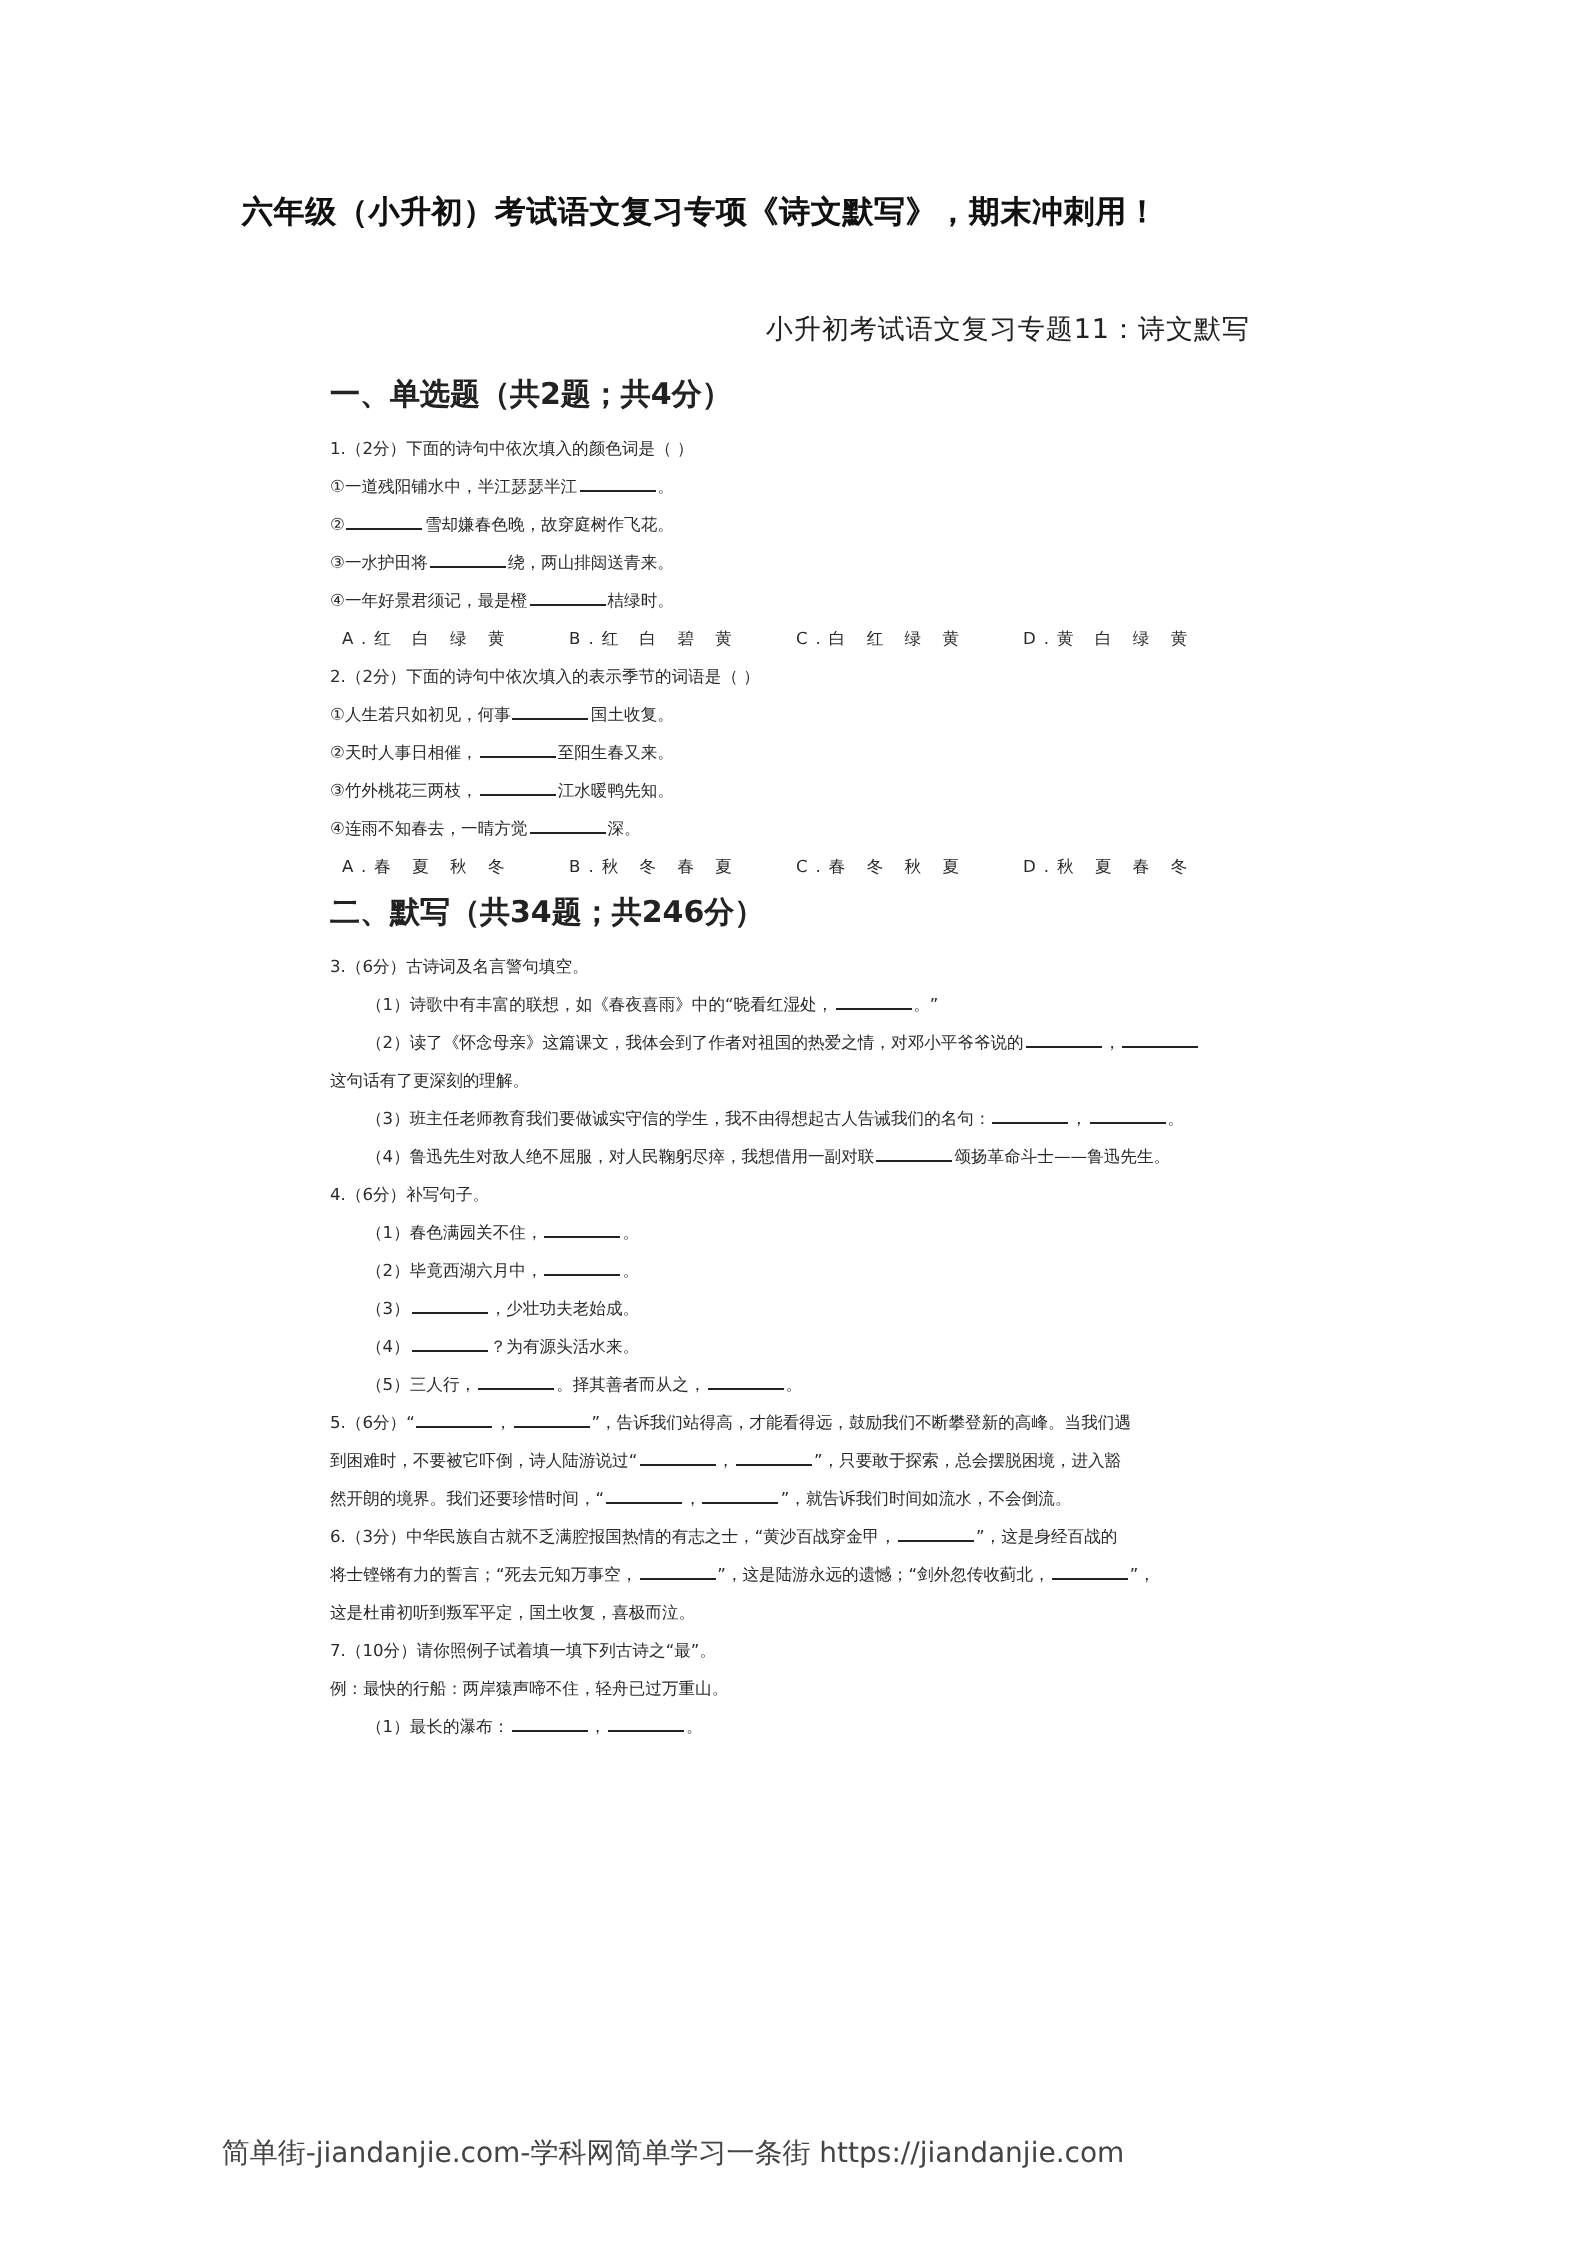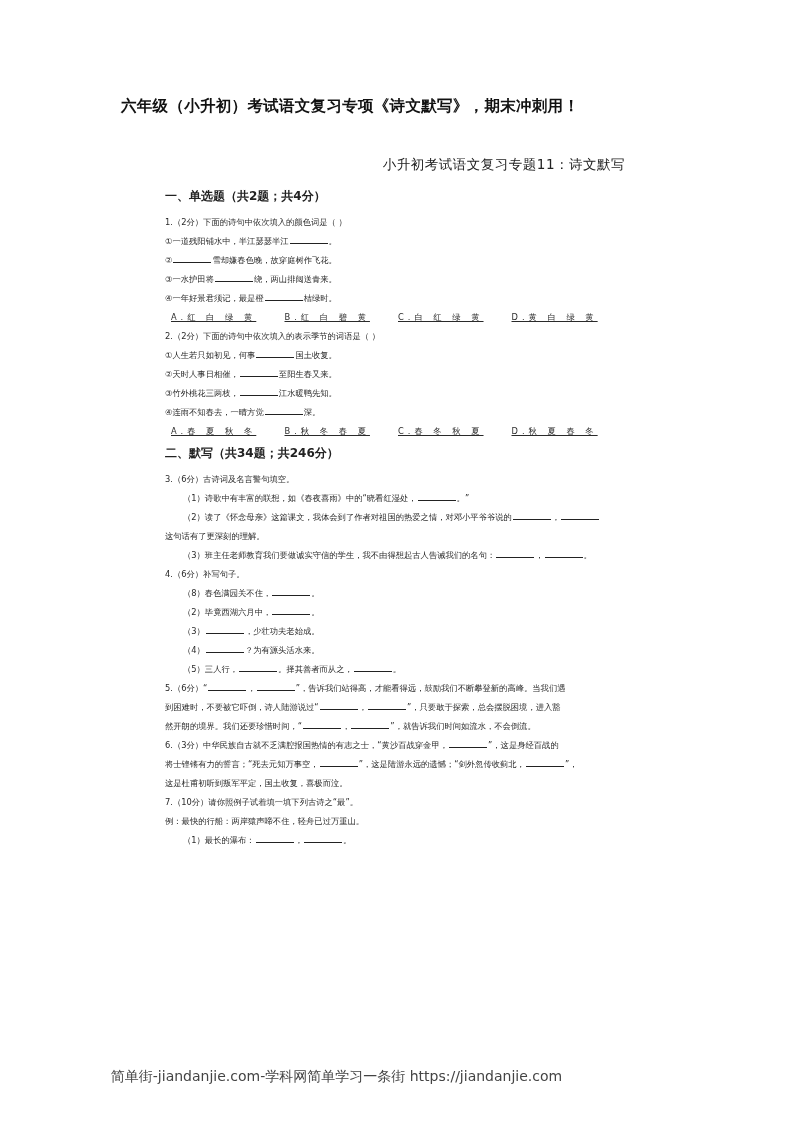--- a/index.html
+++ b/index.html
@@ -1,26 +1,26 @@
 <!DOCTYPE html>
 <html><head>
 <meta charset="utf-8">
 <style>
   html, body { margin:0; padding:0; background:#ffffff; }
   body { width:793px; height:1122px; position:relative; overflow:hidden;
          font-family:"DejaVu Sans", "Liberation Sans", sans-serif; color:#1a1a1a; }
   .page-header { position:absolute; left:121px; top:96px; font-size:15.5px; font-weight:bold; color:#111; letter-spacing:0.3px;font-family:Liberation Mono, monospace; }
   .scan { position:absolute; left:165px; top:150px; width:460px; }
   .doc-title { text-align:right; font-size:13.5px; color:#222; margin:6px 0 14px 0; letter-spacing:0.5px; }
-  .sec { font-size:12px; font-weight:bold; color:#222; margin:4px 0 8px 0; }
+  .sec { font-size:15px; font-weight:bold; color:#222; margin:4px 0 8px 0; }
   .line { font-size:8.3px; line-height:19px; color:#2a2a2a; white-space:nowrap; }
   .q { font-size:8.3px; line-height:19px; color:#2a2a2a; }
   .blank { display:inline-block; width:38px; border-bottom:1px solid #222; height:8px; vertical-align:baseline; margin:0 1px; }
   .opts { display:flex; font-size:8.3px; line-height:19px; color:#2a2a2a; padding-left:6px; }
-  .opts span { width:115px; letter-spacing:4px;text-decoration:underline; }
+  .opts span { width:115px; letter-spacing:4px; }
   .sub { padding-left:2px;margin-left:16px; }
   .footer { position:absolute; left:0; width:673px; top:1068px; text-align:center; font-size:14px; color:#444; }
 </style>
 </head>
 <body>
 
 <div class="page-header">六年级（小升初）考试语文复习专项《诗文默写》，期末冲刺用！</div>
 
 <div class="scan">
   <div class="doc-title">小升初考试语文复习专题11：诗文默写</div>
@@ -56,25 +56,26 @@
   </div>
 
   <div class="sec">二、默写（共34题；共246分）</div>
 
   <div class="q">
     <div class="line">3.（6分）古诗词及名言警句填空。</div>
     <div class="line sub"><span>（1）诗歌中有丰富的联想，如《春夜喜雨》中的“晓看红湿处，</span><span class="blank"></span><span>。”</span></div>
     <div class="line sub"><span>（2）读了《怀念母亲》这篇课文，我体会到了作者对祖国的热爱之情，对邓小平爷爷说的</span><span class="blank"></span>，<span class="blank"></span></div>
     <div class="line">这句话有了更深刻的理解。</div>
     <div class="line sub"><span>（3）班主任老师教育我们要做诚实守信的学生，我不由得想起古人告诫我们的名句：</span><span class="blank"></span><span>，</span><span class="blank"></span><span>。</span></div>
+    <div class="line sub"><span>（4）鲁迅先生对敌人绝不屈服，对人民鞠躬尽瘁，我想借用一副对联</span><span class="blank"></span><span>颂扬革命斗士——鲁迅先生。</span></div>
   </div>
 
   <div class="q">
     <div class="line">4.（6分）补写句子。</div>
-    <div class="line sub"><span>（8）春色满园关不住，</span><span class="blank"></span><span>。</span></div>
+    <div class="line sub"><span>（1）春色满园关不住，</span><span class="blank"></span><span>。</span></div>
     <div class="line sub"><span>（2）毕竟西湖六月中，</span><span class="blank"></span><span>。</span></div>
     <div class="line sub"><span>（3）</span><span class="blank"></span><span>，少壮功夫老始成。</span></div>
     <div class="line sub"><span>（4）</span><span class="blank"></span><span>？为有源头活水来。</span></div>
     <div class="line sub"><span>（5）三人行，</span><span class="blank"></span><span>。择其善者而从之，</span><span class="blank"></span><span>。</span></div>
   </div>
 
   <div class="q">
     <div class="line"><span>5.（6分）“</span><span class="blank"></span><span>，</span><span class="blank"></span><span>”，告诉我们站得高，才能看得远，鼓励我们不断攀登新的高峰。当我们遇</span></div>
     <div class="line"><span>到困难时，不要被它吓倒，诗人陆游说过“</span><span class="blank"></span><span>，</span><span class="blank"></span><span>”，只要敢于探索，总会摆脱困境，进入豁</span></div>
     <div class="line"><span>然开朗的境界。我们还要珍惜时间，“</span><span class="blank"></span><span>，</span><span class="blank"></span><span>”，就告诉我们时间如流水，不会倒流。</span></div>

